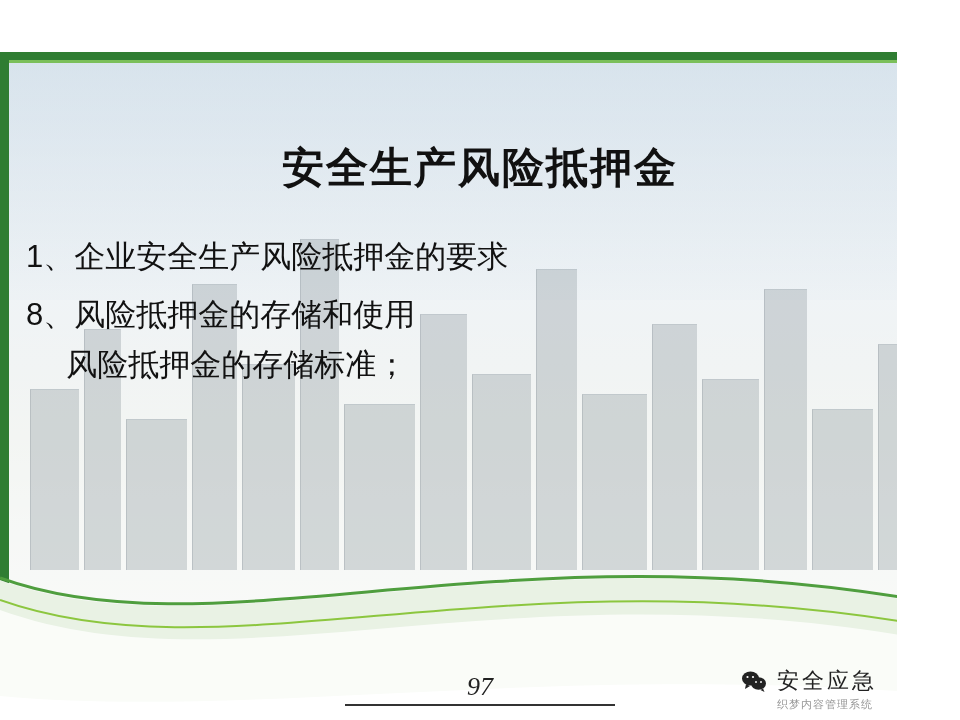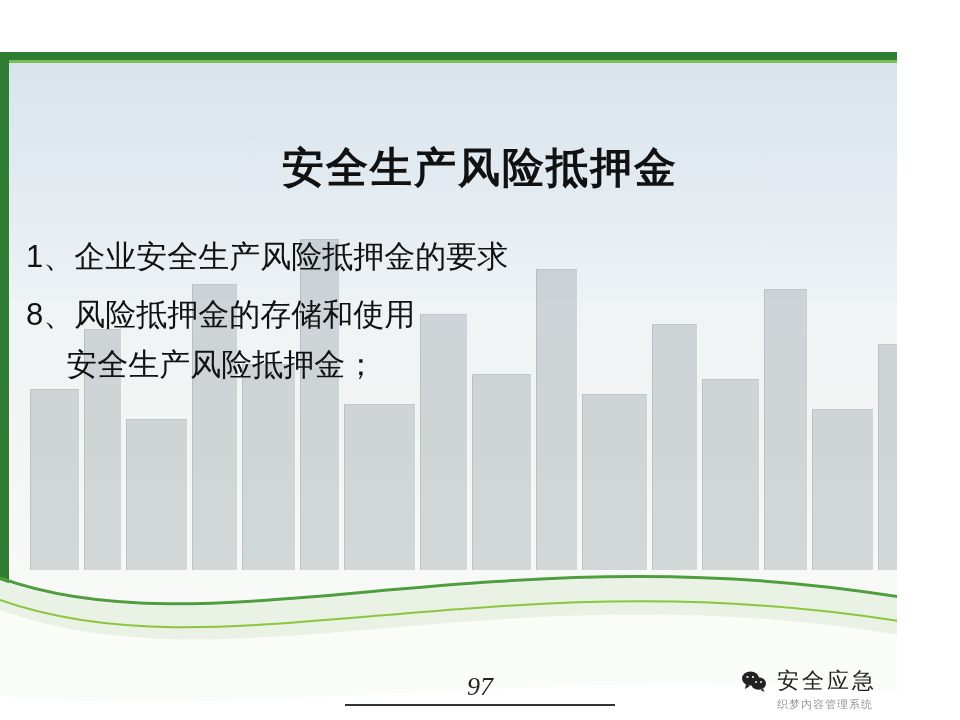--- a/index.html
+++ b/index.html
@@ -225,21 +225,21 @@
     <path d="M0,236 C260,260 560,200 960,236 L960,260 L0,260 Z" fill="#ffffff"></path>
   </svg>
 
   <div class="content">
 
     <div class="title">安全生产风险抵押金</div>
 
     <div class="body-text">
       <p class="p heading">1、企业安全生产风险抵押金的要求</p>
       <p class="p heading2">8、风险抵押金的存储和使用</p>
-      <p class="p sub">安全生产风险抵押金；</p>
+      <p class="p sub">风险抵押金的存储标准；</p>
     </div>
 
   </div>
 
   <div class="page-rule"></div>
   <div class="page-number">97</div>
 
   <div class="wechat">
     <span class="wechat-icon">
       <svg width="26" height="22" viewBox="0 0 26 22">

